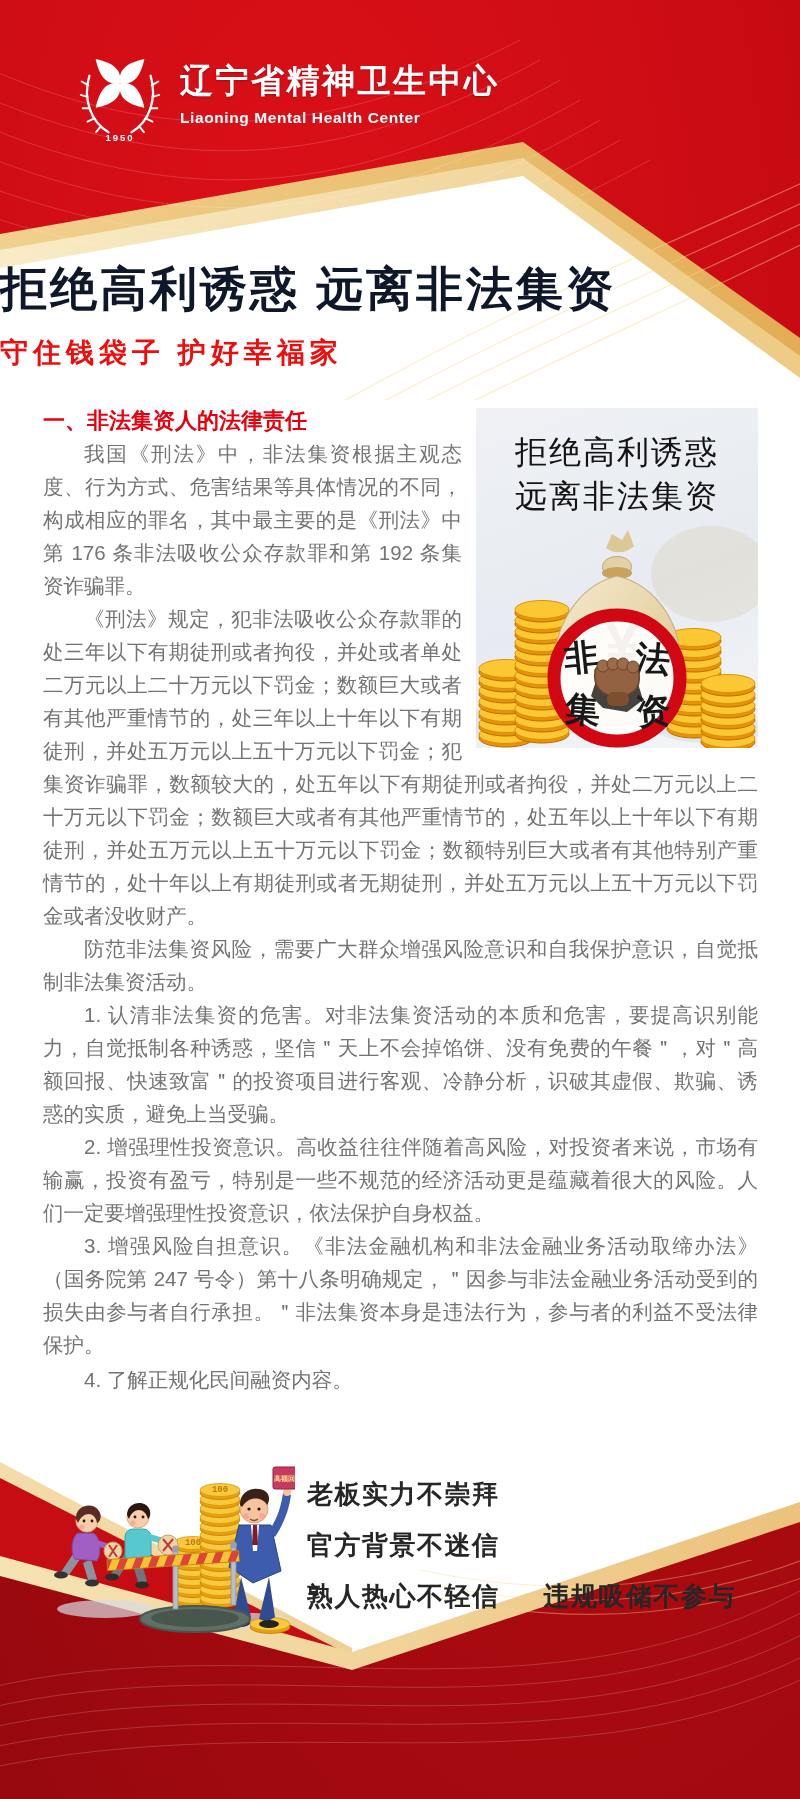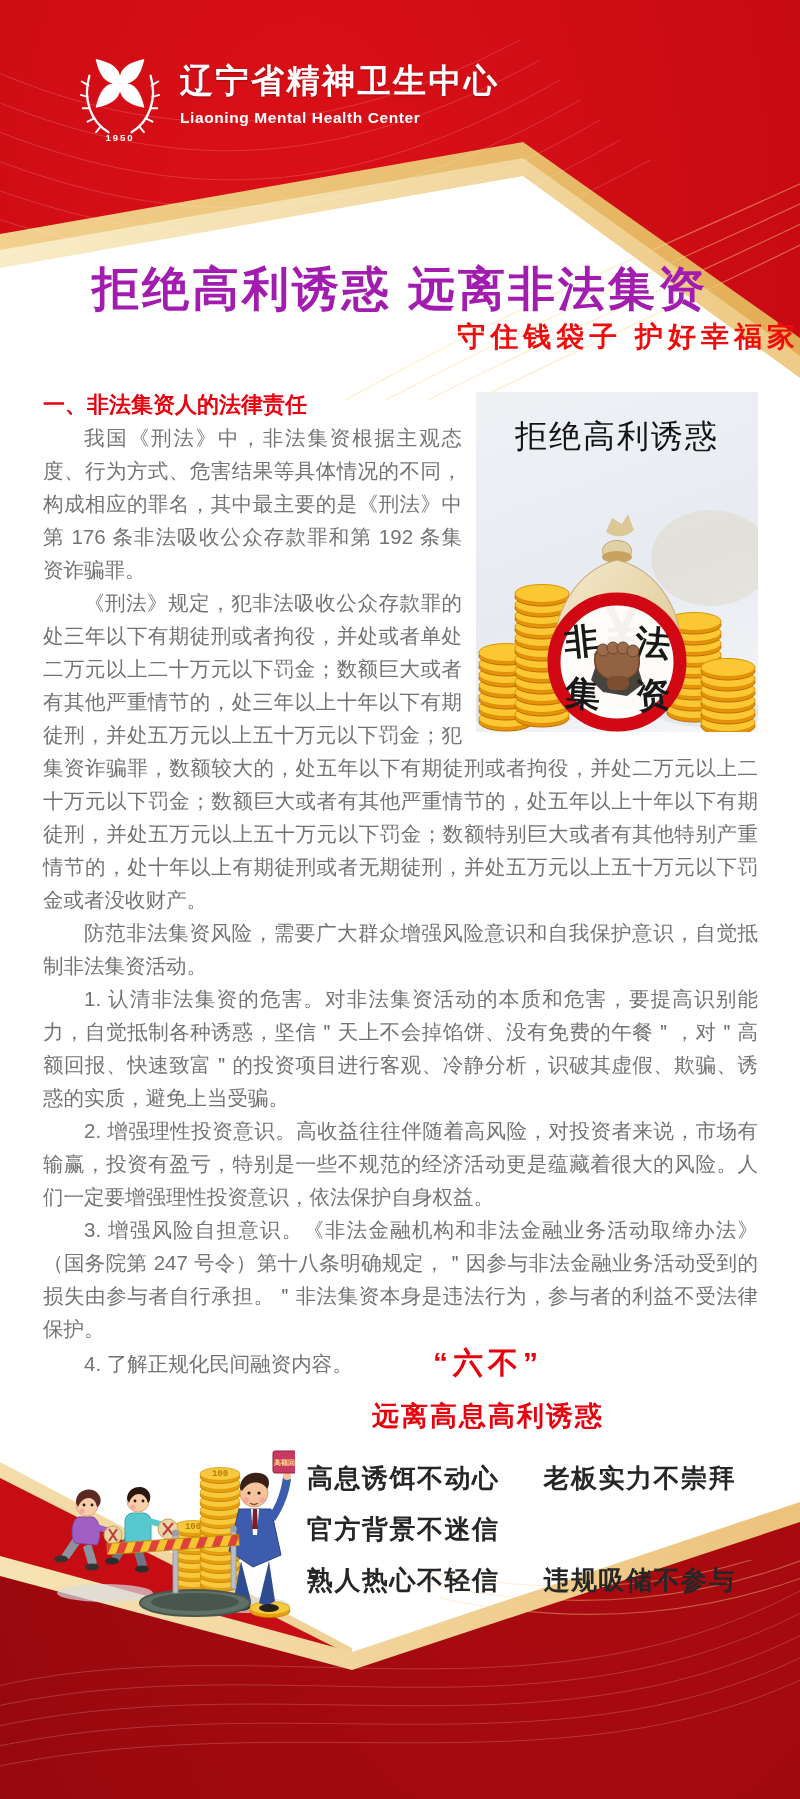--- a/index.html
+++ b/index.html
@@ -13,22 +13,22 @@
             clip-path:polygon(0px 0px,800px 0px,800px 356px,523px 158px,0px 250px);}
   .hdr-red{background:radial-gradient(140% 120% at 38% 18%,#dd1018 0%,#c40a12 52%,#9c0309 100%);
            clip-path:polygon(0px 0px,800px 0px,800px 338px,523px 142px,0px 234px);}
   .hdr-lines{position:absolute;top:0;left:0;z-index:1;pointer-events:none;}
   
   .logo-row{position:absolute;left:76px;top:42px;display:flex;align-items:center;gap:16px;z-index:2;color:#fff;}
   .org-zh{font-size:33px;font-weight:bold;letter-spacing:2.5px;text-shadow:0 1px 2px rgba(0,0,0,.25);}
   .org-en{font-size:15.5px;font-weight:bold;letter-spacing:.6px;margin-top:5px;}
   
   .body-wrap{position:absolute;left:0;top:260px;width:800px;z-index:2;}
-  .title-main{text-align:center;font-size:47px;line-height:58px;font-weight:900;color:#a21caf;letter-spacing:3px;}
-  .title-sub{text-align:right;font-size:28px;line-height:38px;font-weight:900;color:#ee0d0d;letter-spacing:5px;}
+  .title-main{text-align:left;font-size:47px;line-height:58px;font-weight:900;color:#0f172a;letter-spacing:3px;}
+  .title-sub{text-align:left;font-size:28px;line-height:38px;font-weight:900;color:#ee0d0d;margin-top:16px;letter-spacing:5px;}
   .content{padding:32px 42px 0 43px;}
   h3.sec{font-size:22px;line-height:33px;color:#e8000f;margin:0;font-weight:bold;}
   p.body{font-size:20.5px;line-height:33px;color:#737373;text-align:justify;text-indent:2em;margin:0;}
   
   .photo{float:right;width:282px;height:340px;margin:4px 0 10px 14px;position:relative;
          background:linear-gradient(160deg,#eff1f5 0%,#e7ebf1 55%,#f4f5f7 100%);}
   .photo-cap{padding-top:22px;text-align:center;font-size:32px;font-weight:400;color:#141414;
              line-height:44px;letter-spacing:2px;}
   .photo svg{position:absolute;left:0;bottom:0;}
   
@@ -112,20 +112,21 @@
 
   <div class="body-wrap">
     <div class="title-main">拒绝高利诱惑 远离非法集资</div>
     <div class="title-sub">守住钱袋子 护好幸福家</div>
 
     <div class="content">
 
       <div class="photo">
         <div class="photo-cap">
           <div>拒绝高利诱惑</div>
+          <div>远离非法集资</div>
         </div>
         <svg width="282" height="224" viewBox="0 0 282 224">
           <defs>
             <g id="pcoin">
               <ellipse cx="0" cy="0" rx="27" ry="9" fill="#e89207" stroke="#b86e00" stroke-width="1"></ellipse>
               <ellipse cx="0" cy="-3.5" rx="27" ry="9" fill="#fbc833" stroke="#d89208" stroke-width="1"></ellipse>
             </g>
             <linearGradient id="bagGrad" x1="0" y1="0" x2="1" y2="1">
               <stop offset="0" stop-color="#f4e9cd"></stop>
                 <stop offset="0.6" stop-color="#e6d3a6"></stop>
@@ -207,24 +208,20 @@
       <p class="body">我国《刑法》中，非法集资根据主观态度、行为方式、危害结果等具体情况的不同，构成相应的罪名，其中最主要的是《刑法》中第 176 条非法吸收公众存款罪和第 192 条集资诈骗罪。</p>
       <p class="body">《刑法》规定，犯非法吸收公众存款罪的处三年以下有期徒刑或者拘役，并处或者单处二万元以上二十万元以下罚金；数额巨大或者有其他严重情节的，处三年以上十年以下有期徒刑，并处五万元以上五十万元以下罚金；犯集资诈骗罪，数额较大的，处五年以下有期徒刑或者拘役，并处二万元以上二十万元以下罚金；数额巨大或者有其他严重情节的，处五年以上十年以下有期徒刑，并处五万元以上五十万元以下罚金；数额特别巨大或者有其他特别产重情节的，处十年以上有期徒刑或者无期徒刑，并处五万元以上五十万元以下罚金或者没收财产。</p>
 
       <p class="body">防范非法集资风险，需要广大群众增强风险意识和自我保护意识，自觉抵制非法集资活动。</p>
       <p class="body">1. 认清非法集资的危害。对非法集资活动的本质和危害，要提高识别能力，自觉抵制各种诱惑，坚信＂天上不会掉馅饼、没有免费的午餐＂，对＂高额回报、快速致富＂的投资项目进行客观、冷静分析，识破其虚假、欺骗、诱惑的实质，避免上当受骗。</p>
       <p class="body">2. 增强理性投资意识。高收益往往伴随着高风险，对投资者来说，市场有输赢，投资有盈亏，特别是一些不规范的经济活动更是蕴藏着很大的风险。人们一定要增强理性投资意识，依法保护自身权益。</p>
       <p class="body">3. 增强风险自担意识。《非法金融机构和非法金融业务活动取缔办法》（国务院第 247 号令）第十八条明确规定，＂因参与非法金融业务活动受到的损失由参与者自行承担。＂非法集资本身是违法行为，参与者的利益不受法律保护。</p>
 
       <div class="row4">
         <p class="body p4">4. 了解正规化民间融资内容。</p>
-        <div class="six-head">
-          <div class="six-title">“六不”</div>
-          <div class="six-sub">远离高息高利诱惑</div>
-        </div>
       </div>
 
       <div class="bottom-row">
         <div class="cartoon-box">
           <svg width="250" height="188" viewBox="0 0 250 188">
             <defs>
               <g id="ccoin">
                 <ellipse cx="0" cy="0" rx="20" ry="6.5" fill="#e9a00e" stroke="#c07c00" stroke-width="0.8"></ellipse>
                 <ellipse cx="0" cy="-3" rx="20" ry="6.5" fill="#f8c93e" stroke="#d8990a" stroke-width="0.8"></ellipse>
               </g>
@@ -320,21 +317,20 @@
               <rect x="128" y="92" width="5" height="58" fill="#b9bec6" stroke="#8a9098" stroke-width="0.8"></rect>
               <rect x="186" y="88" width="5" height="58" fill="#b9bec6" stroke="#8a9098" stroke-width="0.8"></rect>
               <circle cx="130.5" cy="90" r="3.4" fill="#9aa0aa"></circle>
               <circle cx="188.5" cy="86" r="3.4" fill="#9aa0aa"></circle>
               <rect x="62" y="96" width="132" height="11" fill="url(#tapeP)" stroke="#b98a12" stroke-width="0.8" transform="rotate(-4 128 100)"></rect>
             </g>
           </svg>
         </div>
         <div class="six-grid">
           <div class="six-row">
-            <span class="six-cell">高息诱饵不动心</span>
             <span class="six-cell">老板实力不崇拜</span>
           </div>
           <div class="six-row">
             <span class="six-cell">官方背景不迷信</span>
           </div>
           <div class="six-row">
             <span class="six-cell">熟人热心不轻信</span>
             <span class="six-cell">违规吸储不参与</span>
           </div>
         </div>

